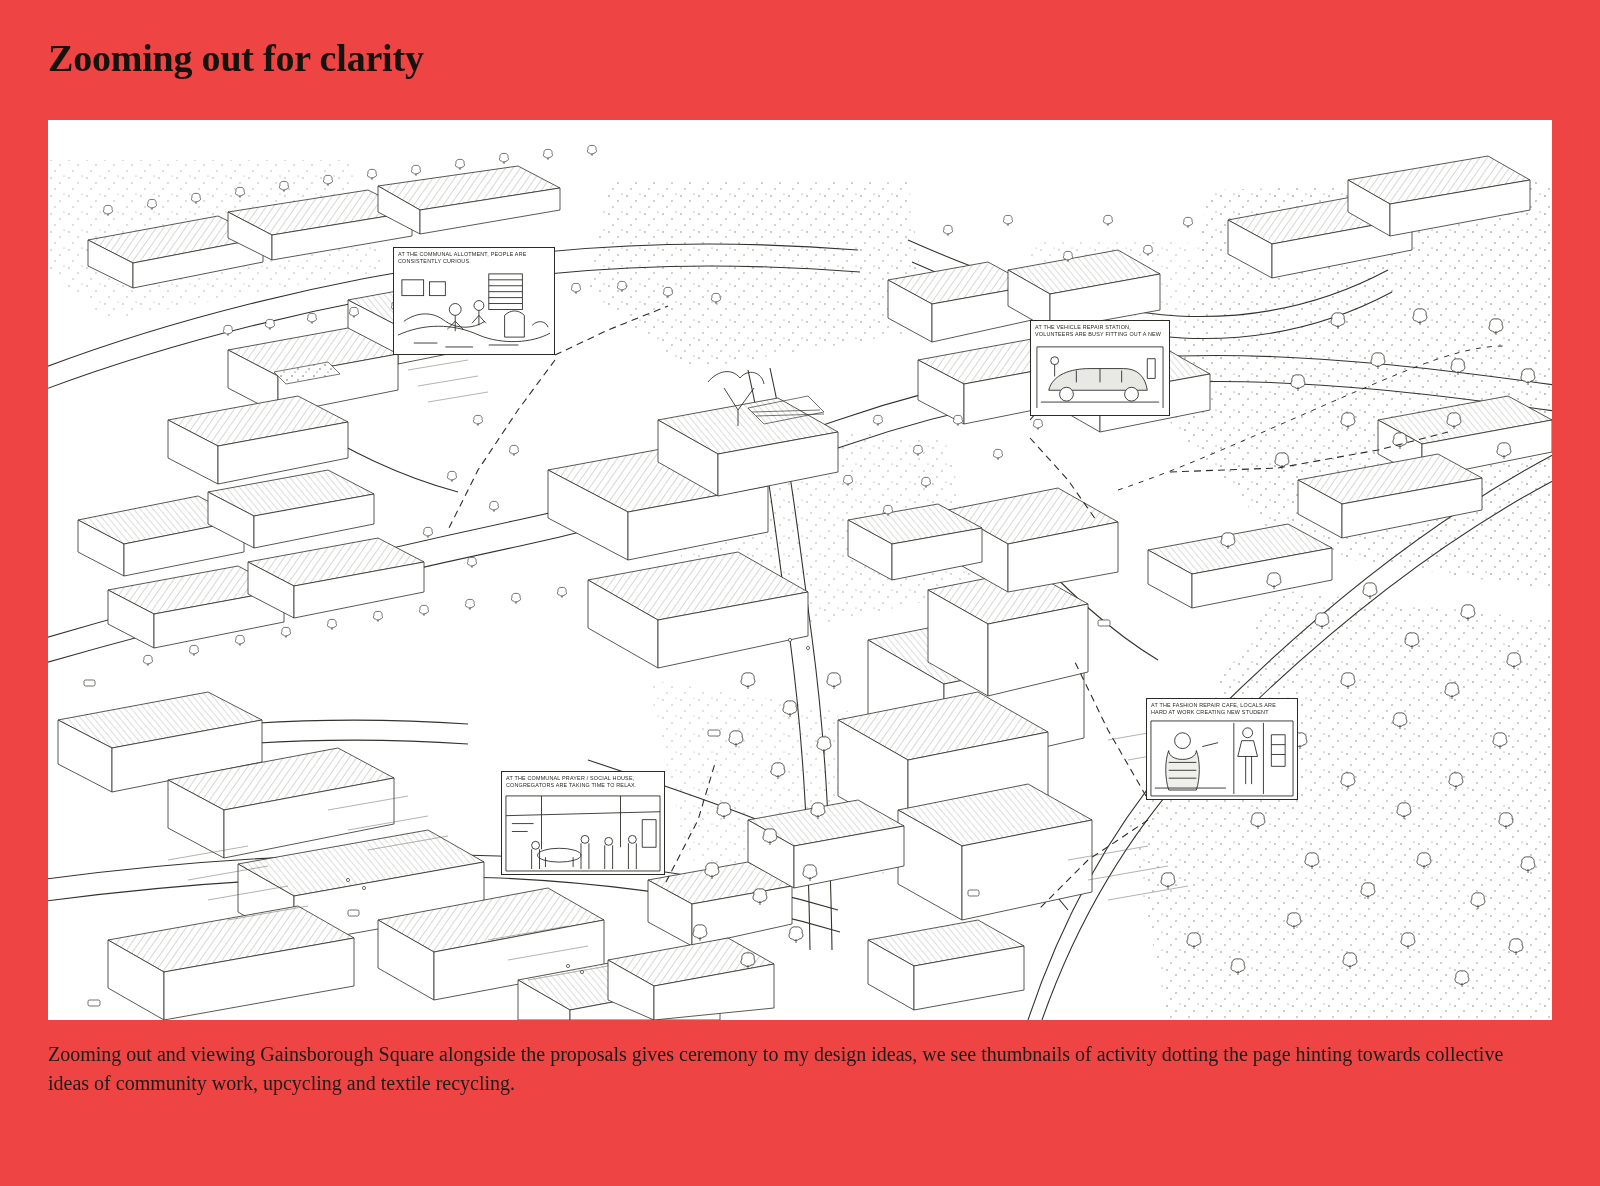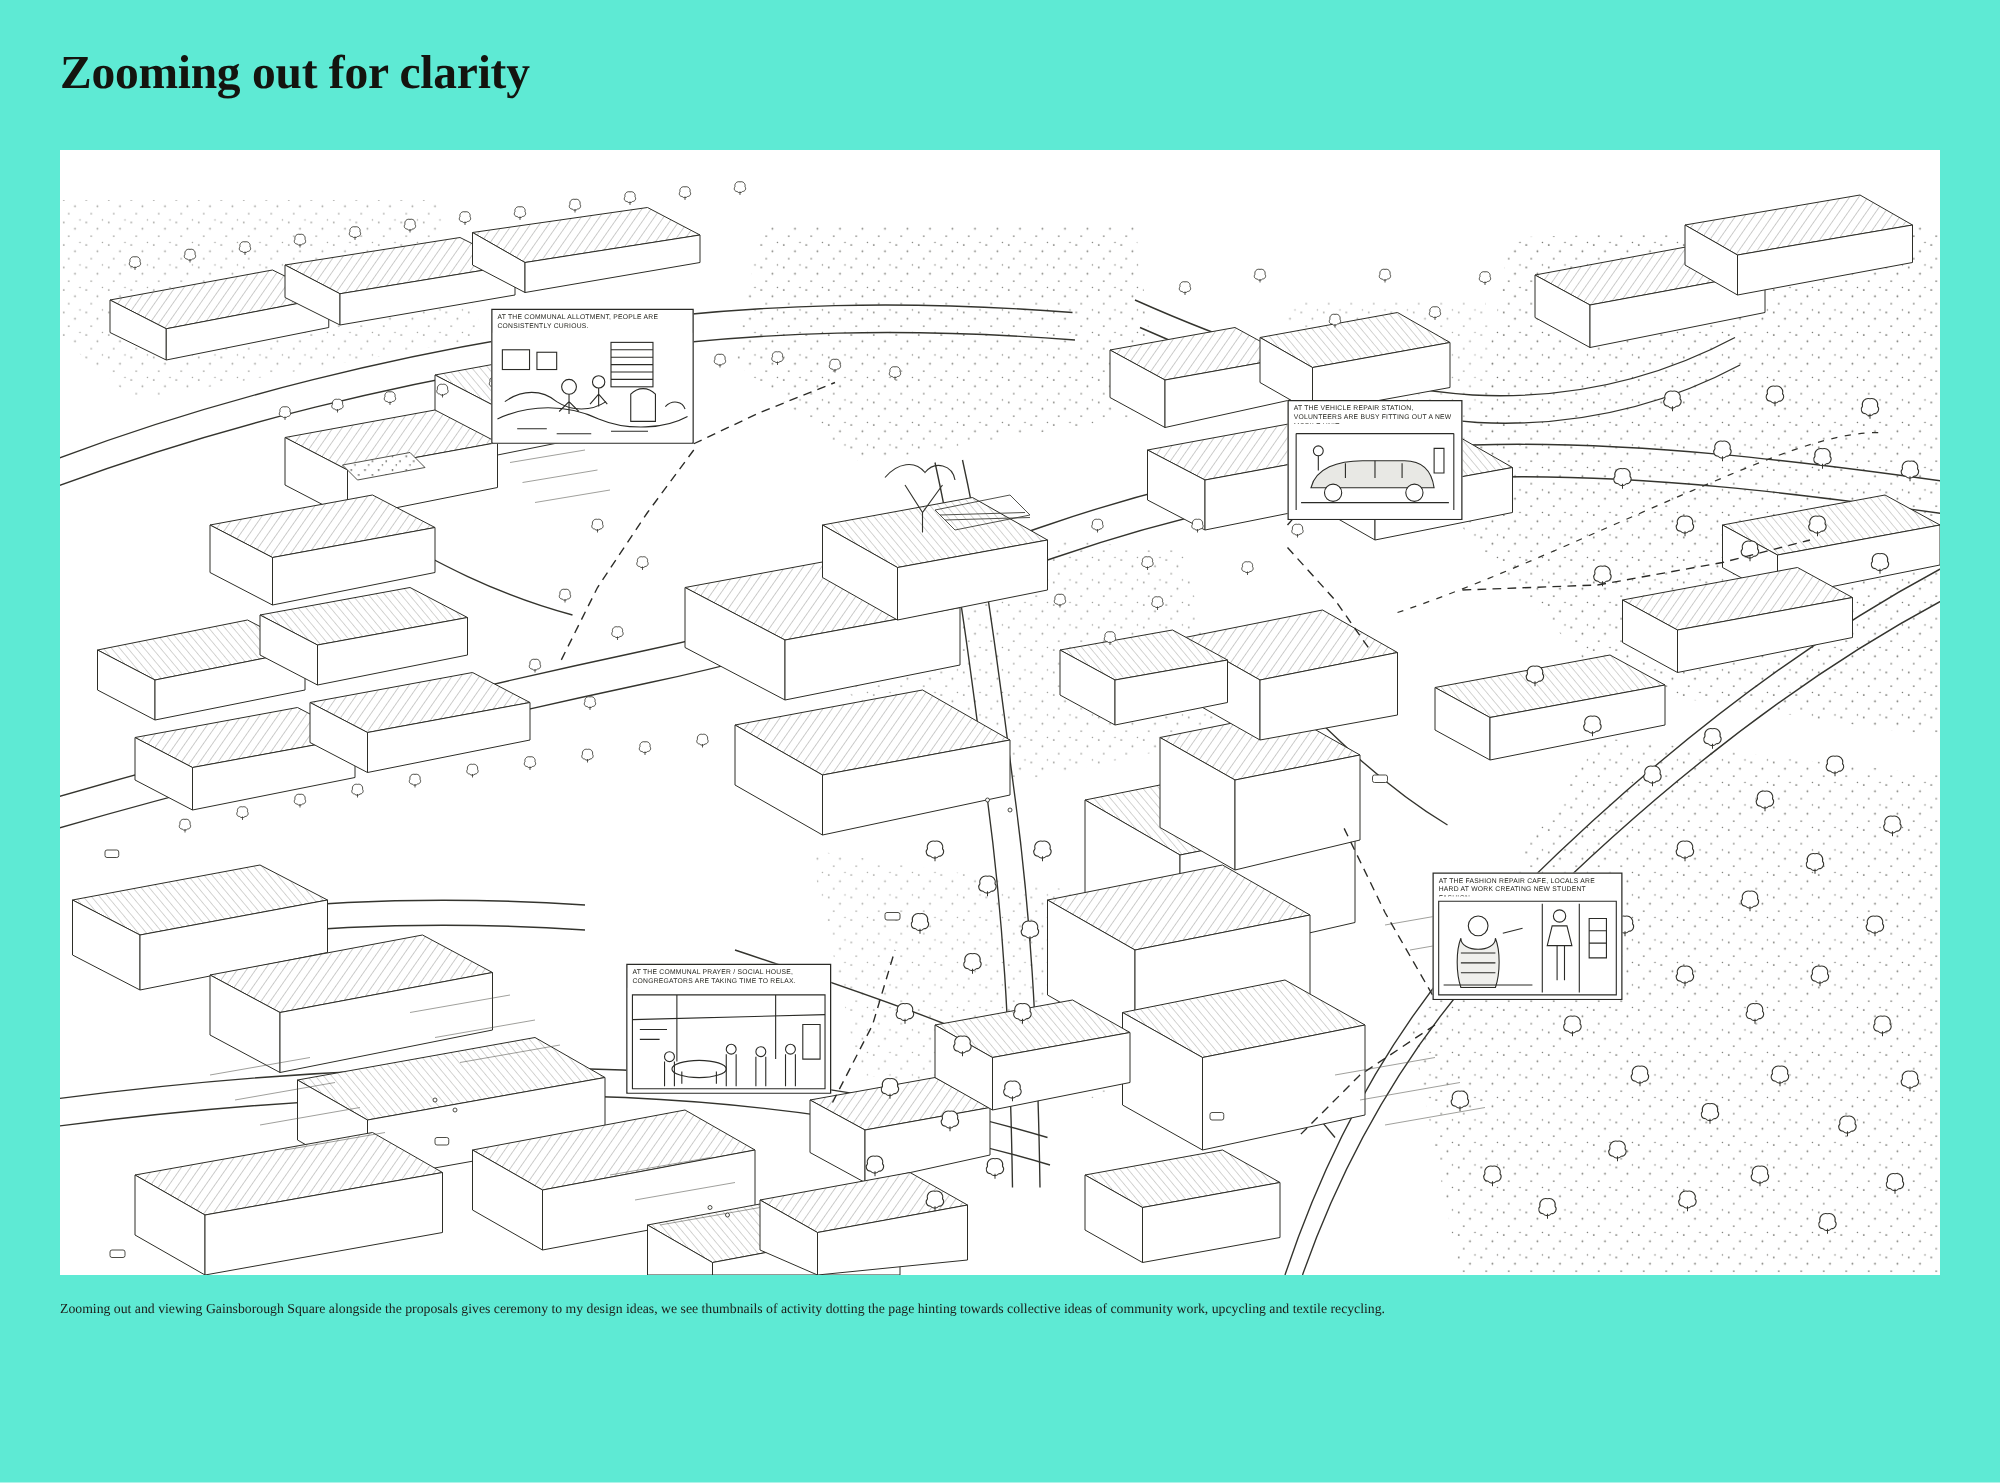--- a/index.html
+++ b/index.html
@@ -11,21 +11,21 @@
     width: 1600px;
     height: 1186px;
     font-family: "Liberation Serif", serif;
     color: #1a1a1a;
     overflow: hidden;
   }
   .page {
     position: relative;
     width: 1600px;
     height: 1186px;
-    background: #5eead4;
+    background: #ef4444;
   }
   .page-title {
     position: absolute;
     left: 48px;
     top: 36px;
     font-family: "Liberation Serif", serif;
     font-weight: bold;
     font-size: 38px;
     letter-spacing: -0.2px;
     color: #14140f;
@@ -41,21 +41,21 @@
   }
   .illustration-frame svg {
     display: block;
   }
   .caption {
     position: absolute;
     left: 48px;
     top: 1040px;
     width: 1470px;
     font-family: "Liberation Serif", serif;
-    font-size: 11px;
+    font-size: 20px;
     line-height: 1.45;
     color: #1c1c18;
   }
   
   .callout {
     position: absolute;
     background: #ffffff;
     border: 1.6px solid #2a2a26;
     box-sizing: border-box;
     overflow: hidden;

